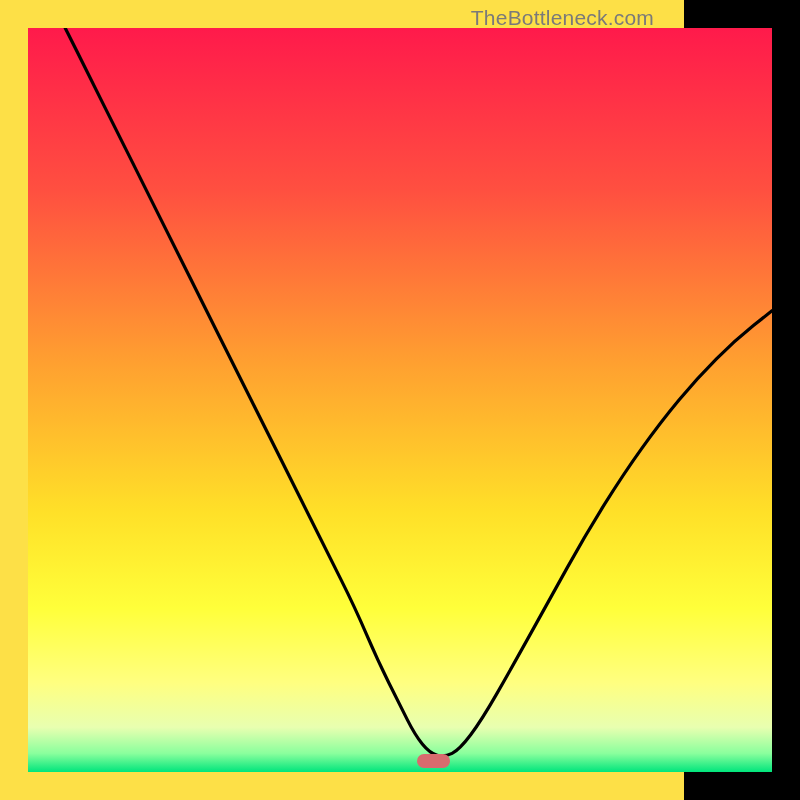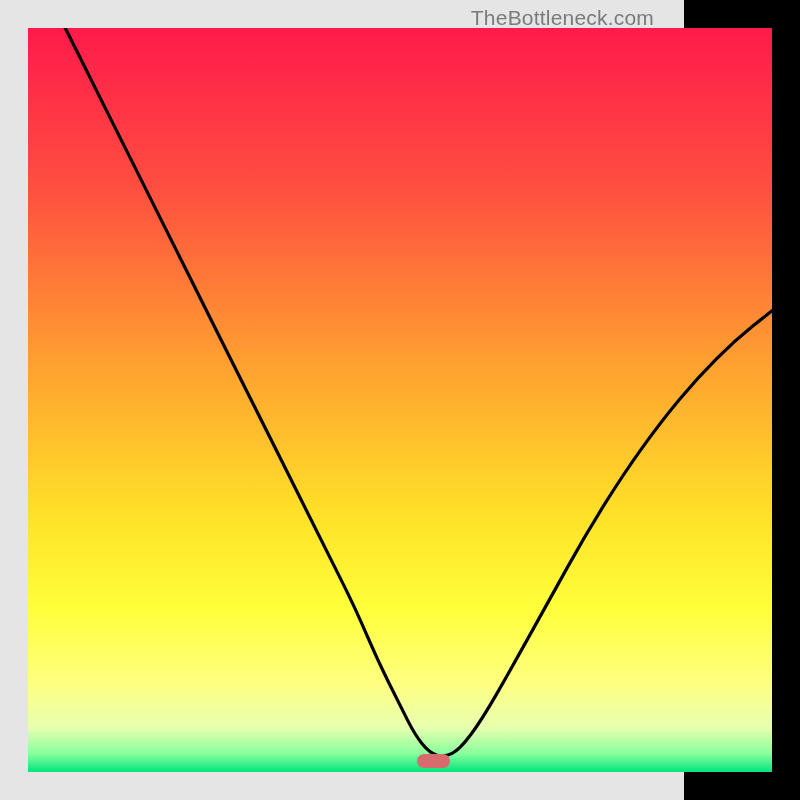--- a/index.html
+++ b/index.html
@@ -7,21 +7,21 @@
     padding: 0;
     width: 800px;
     height: 800px;
     background: #000000;
     overflow: hidden;
   }
   .frame {
     position: relative;
     width: 684px;
     height: 800px;
-    background: #e5e5e5;
+    background: #fde047;
   }
   .plot-area {
     position: absolute;
     left: 28px;
     top: 28px;
     width: 744px;
     height: 744px;
     overflow: hidden;
   }
   .gradient-bg {

